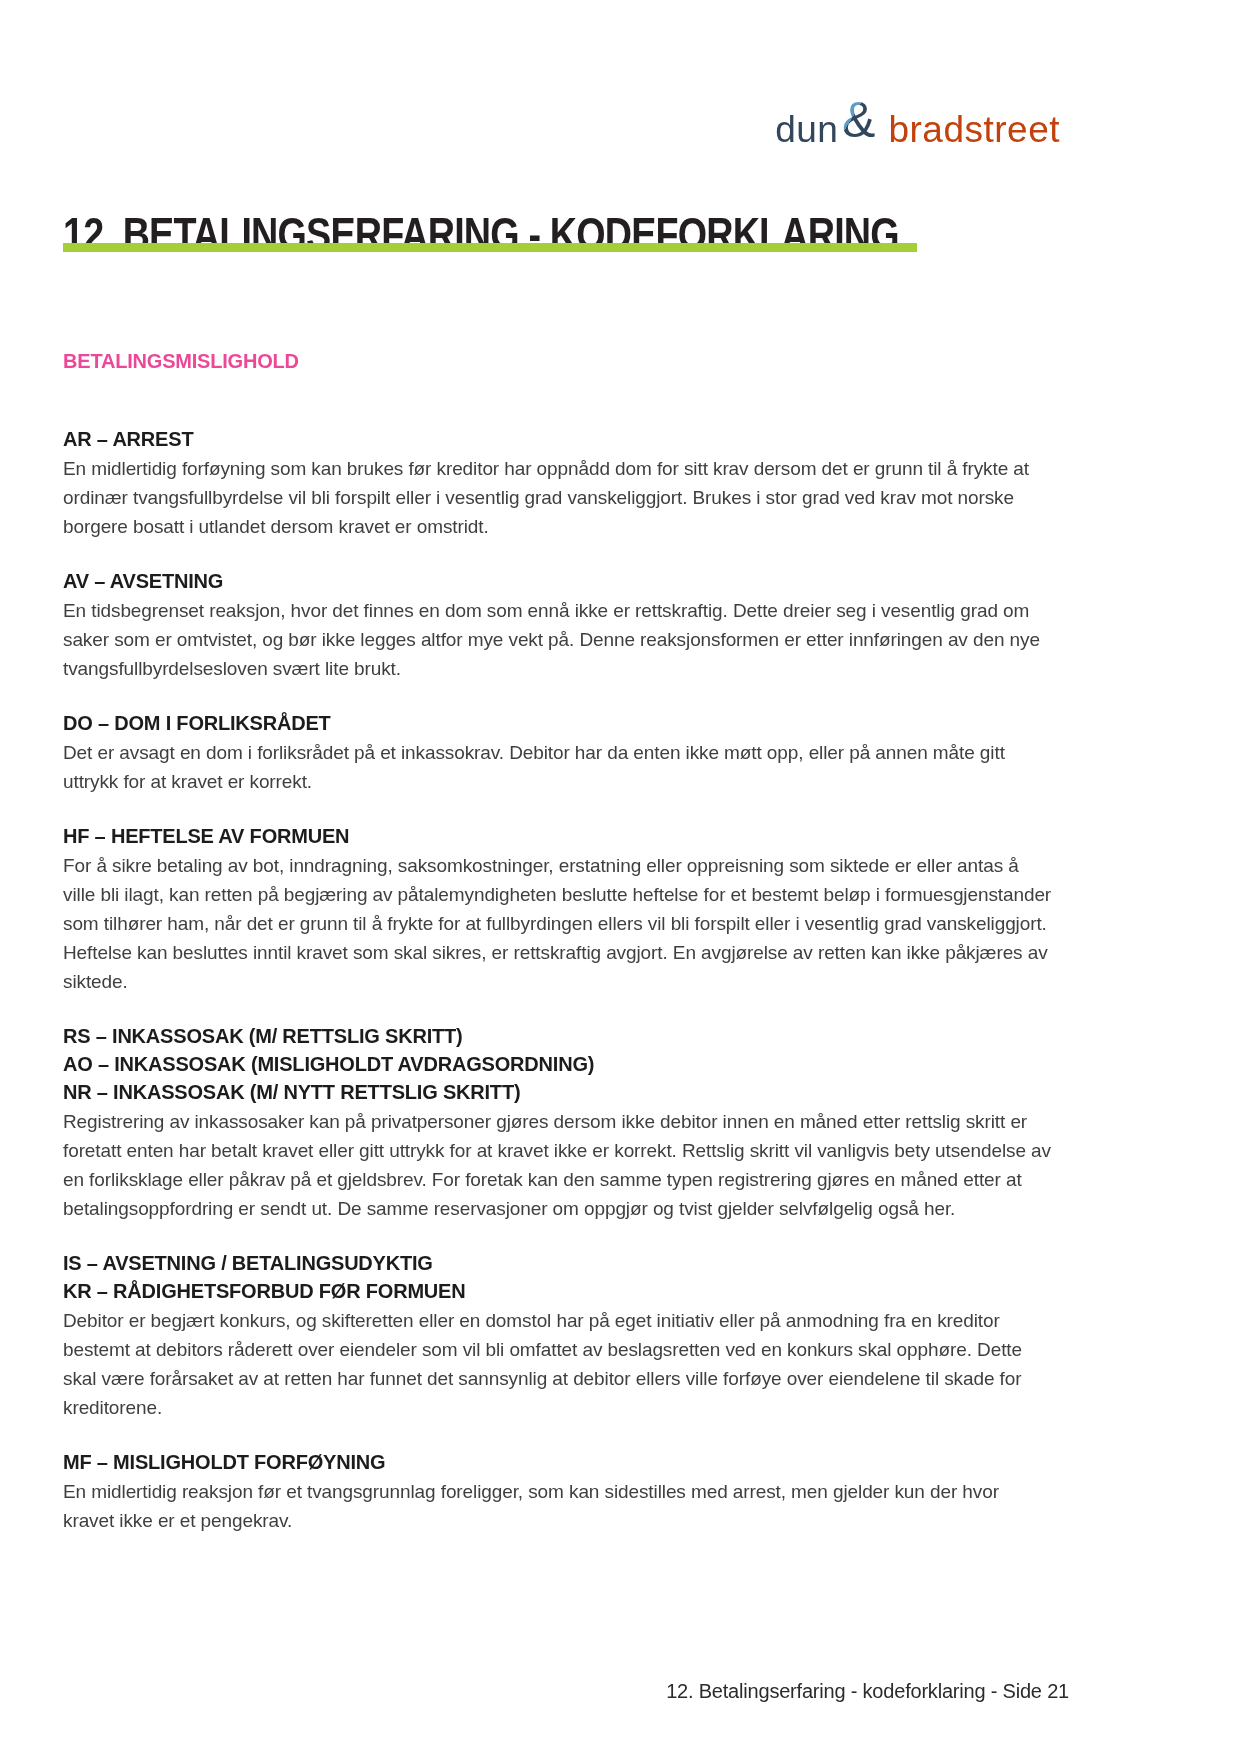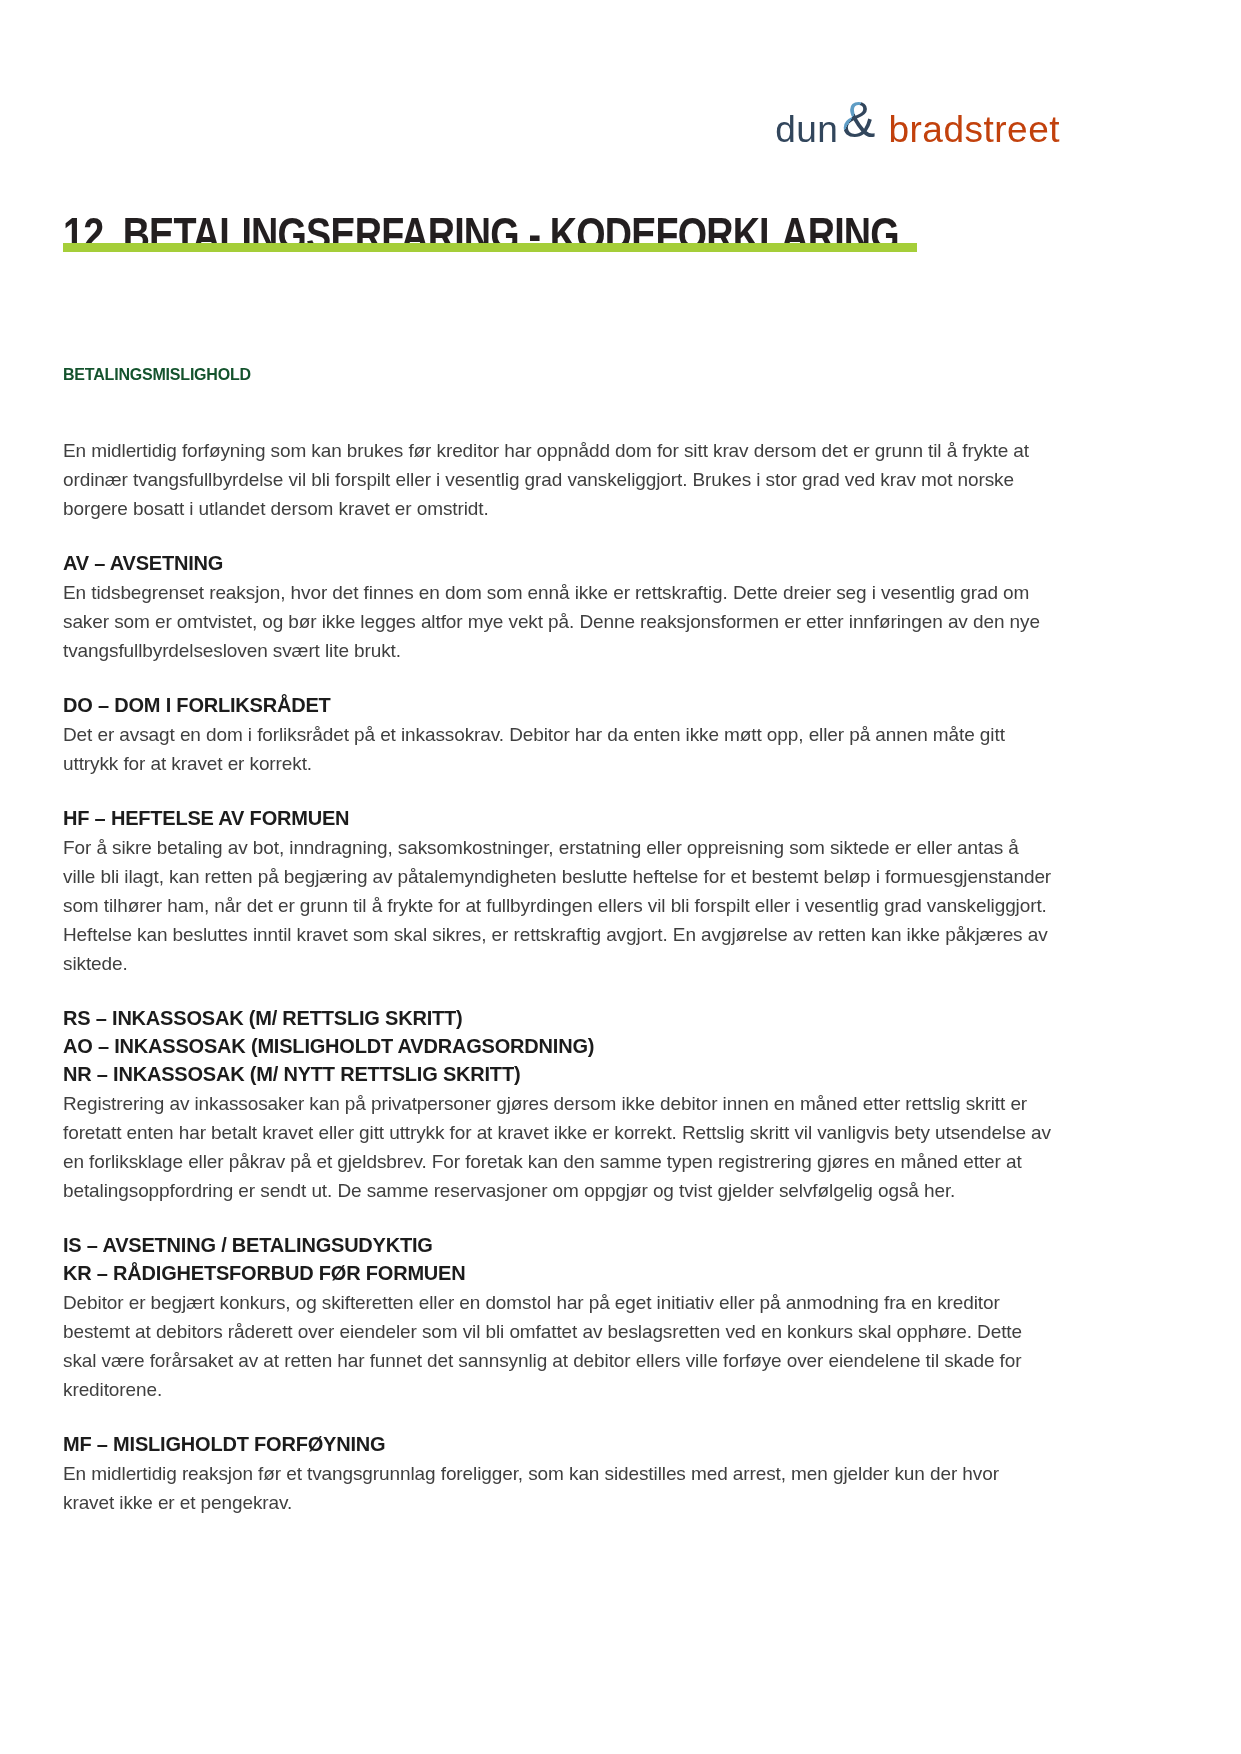--- a/index.html
+++ b/index.html
@@ -29,22 +29,22 @@
   }
   .accent-bar {
     position:absolute; left:63px; top:243px;
     width:854px; height:9px; background:#a5ce39;
   }
   .content {
     position:absolute; left:63px; top:350px; width:1002px;
     color:#404040;
   }
   .group-heading {
-    font-size:16px; font-weight:bold; color:#14532d;
-    letter-spacing:-0.2px; margin:16px 0 52px 0;
+    font-size:20px; font-weight:bold; color:#ec4899;
+    letter-spacing:-0.2px; margin:0 0 52px 0;
   }
   .code-heading {
     font-size:20px; font-weight:bold; color:#1c1c1c;
     letter-spacing:-0.2px; line-height:28px; margin:0;
   }
   .code-body {
     font-size:19px; line-height:29px; margin:1px 12px 26px 0;
     letter-spacing:-0.1px; color:#3f3f3f;
   }
   .footer {
@@ -74,20 +74,21 @@
   </div>
 
   <h1 class="doc-title">12. BETALINGSERFARING - KODEFORKLARING</h1>
   <div class="accent-bar"></div>
 
   <div class="content">
 
     <h2 class="group-heading">BETALINGSMISLIGHOLD</h2>
 
     <section>
+      <h3 class="code-heading">AR – ARREST</h3>
       <p class="code-body">En midlertidig forføyning som kan brukes før kreditor har oppnådd dom for sitt krav dersom det er grunn til å frykte at ordinær tvangsfullbyrdelse vil bli forspilt eller i vesentlig grad vanskeliggjort. Brukes i stor grad ved krav mot norske borgere bosatt i utlandet dersom kravet er omstridt.</p>
     </section>
 
     <section>
       <h3 class="code-heading">AV – AVSETNING</h3>
       <p class="code-body">En tidsbegrenset reaksjon, hvor det finnes en dom som ennå ikke er rettskraftig. Dette dreier seg i vesentlig grad om saker som er omtvistet, og bør ikke legges altfor mye vekt på. Denne reaksjonsformen er etter innføringen av den nye tvangsfullbyrdelsesloven svært lite brukt.</p>
     </section>
 
     <section>
       <h3 class="code-heading">DO – DOM I FORLIKSRÅDET</h3>
@@ -115,14 +116,15 @@
       <p class="code-body">Debitor er begjært konkurs, og skifteretten eller en domstol har på eget initiativ eller på anmodning fra en kreditor bestemt at debitors råderett over eiendeler som vil bli omfattet av beslagsretten ved en konkurs skal opphøre. Dette skal være forårsaket av at retten har funnet det sannsynlig at debitor ellers ville forføye over eiendelene til skade for kreditorene.</p>
     </section>
 
     <section>
       <h3 class="code-heading">MF – MISLIGHOLDT FORFØYNING</h3>
       <p class="code-body">En midlertidig reaksjon før et tvangsgrunnlag foreligger, som kan sidestilles med arrest, men gjelder kun der hvor kravet ikke er et pengekrav.</p>
     </section>
 
   </div>
 
+  <div class="footer">12. Betalingserfaring - kodeforklaring - Side 21</div>
 
 </div>
 
 </body></html>

